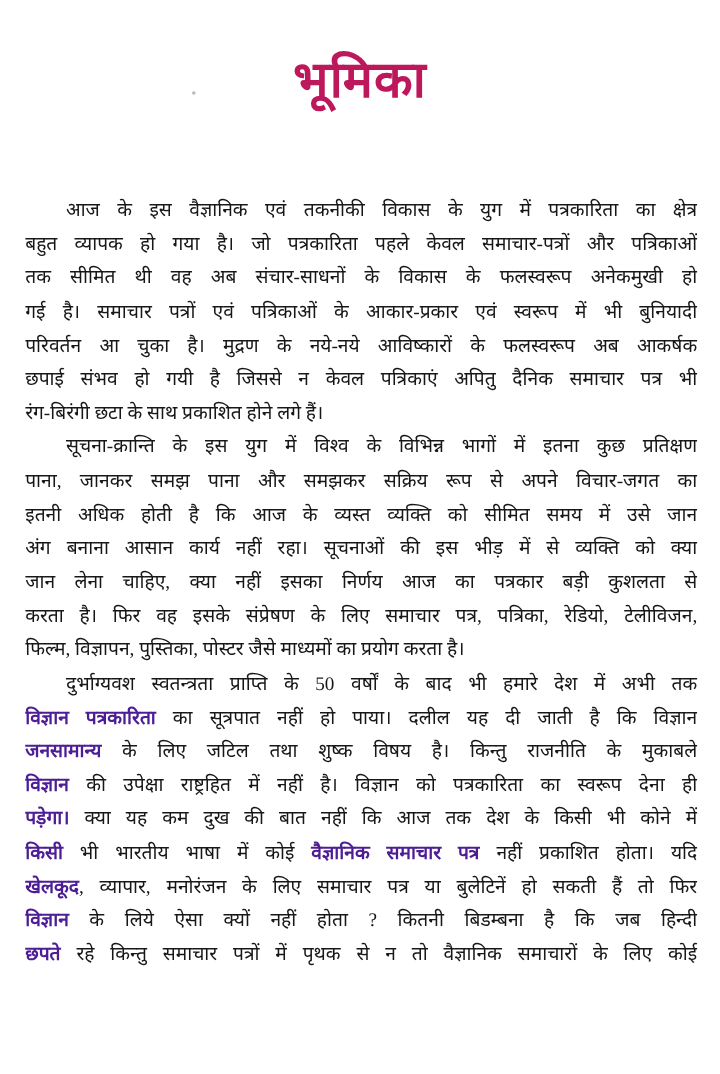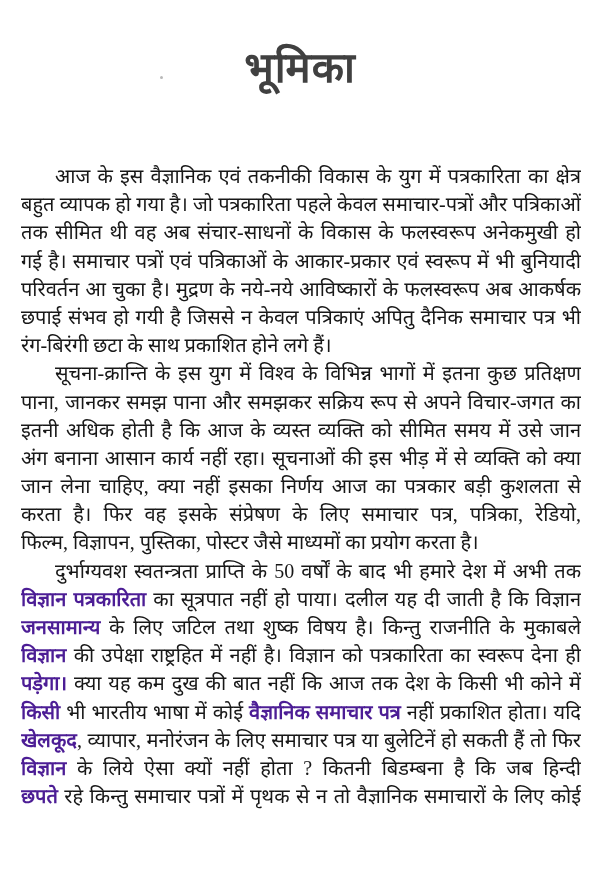--- a/index.html
+++ b/index.html
@@ -20,37 +20,37 @@
   .title {
     position: absolute;
     top: 42px;
     left: 0;
     width: 100%;
     margin: 0;
     text-align: center;
     font-size: 42px;
     line-height: 1.25;
     font-weight: 700;
-    color: #404040;
+    color: #be185d;
     letter-spacing: 1px;
   }
   .body {
     position: absolute;
     top: 162px;
     left: 21px;
     width: 560px;
   }
   .paragraph {
     margin: 0;
     padding: 0;
   }
   .line {
     height: 28.2px;
     line-height: 28.2px;
-    font-size: 20px;
+    font-size: 16px;
     text-align: justify;
     text-align-last: justify;
     overflow: hidden;
   }
   .line.first {
     text-indent: 34px;
   }
   .line.endline {
     text-align: left;
     text-align-last: left;

